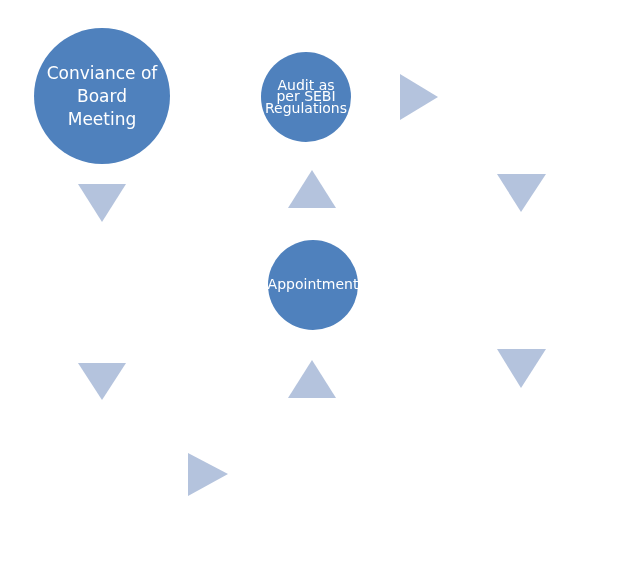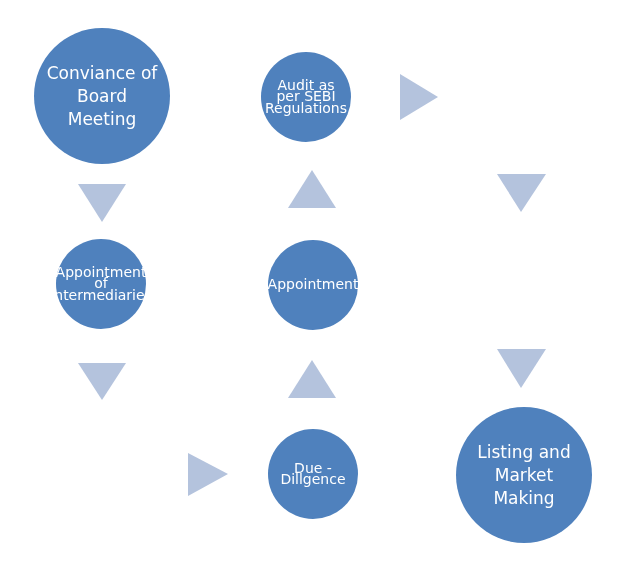--- a/index.html
+++ b/index.html
@@ -32,31 +32,22 @@
 
   <div class="node big" style="left:34px; top:20px;">
     <span class="label">Conviance of Board Meeting</span>
   </div>
 
   <div class="node small" style="left:261px; top:44px;">
     <span class="label">Audit as per SEBI Regulations</span>
   </div>
 
 
-  <div class="node small" style="left:56px; top:231px;">
-    <span class="label">Appointment of Intermediaries</span>
-  </div>
 
   <div class="node small" style="left:268px; top:232px;">
     <span class="label">Appointment</span>
   </div>
 
 
 
-  <div class="node small" style="left:268px; top:421px;">
-    <span class="label">Due - Dillgence</span>
-  </div>
 
-  <div class="node big" style="left:456px; top:399px;">
-    <span class="label">Listing and Market Making</span>
-  </div>
 
 </div>
 
 </body></html>

